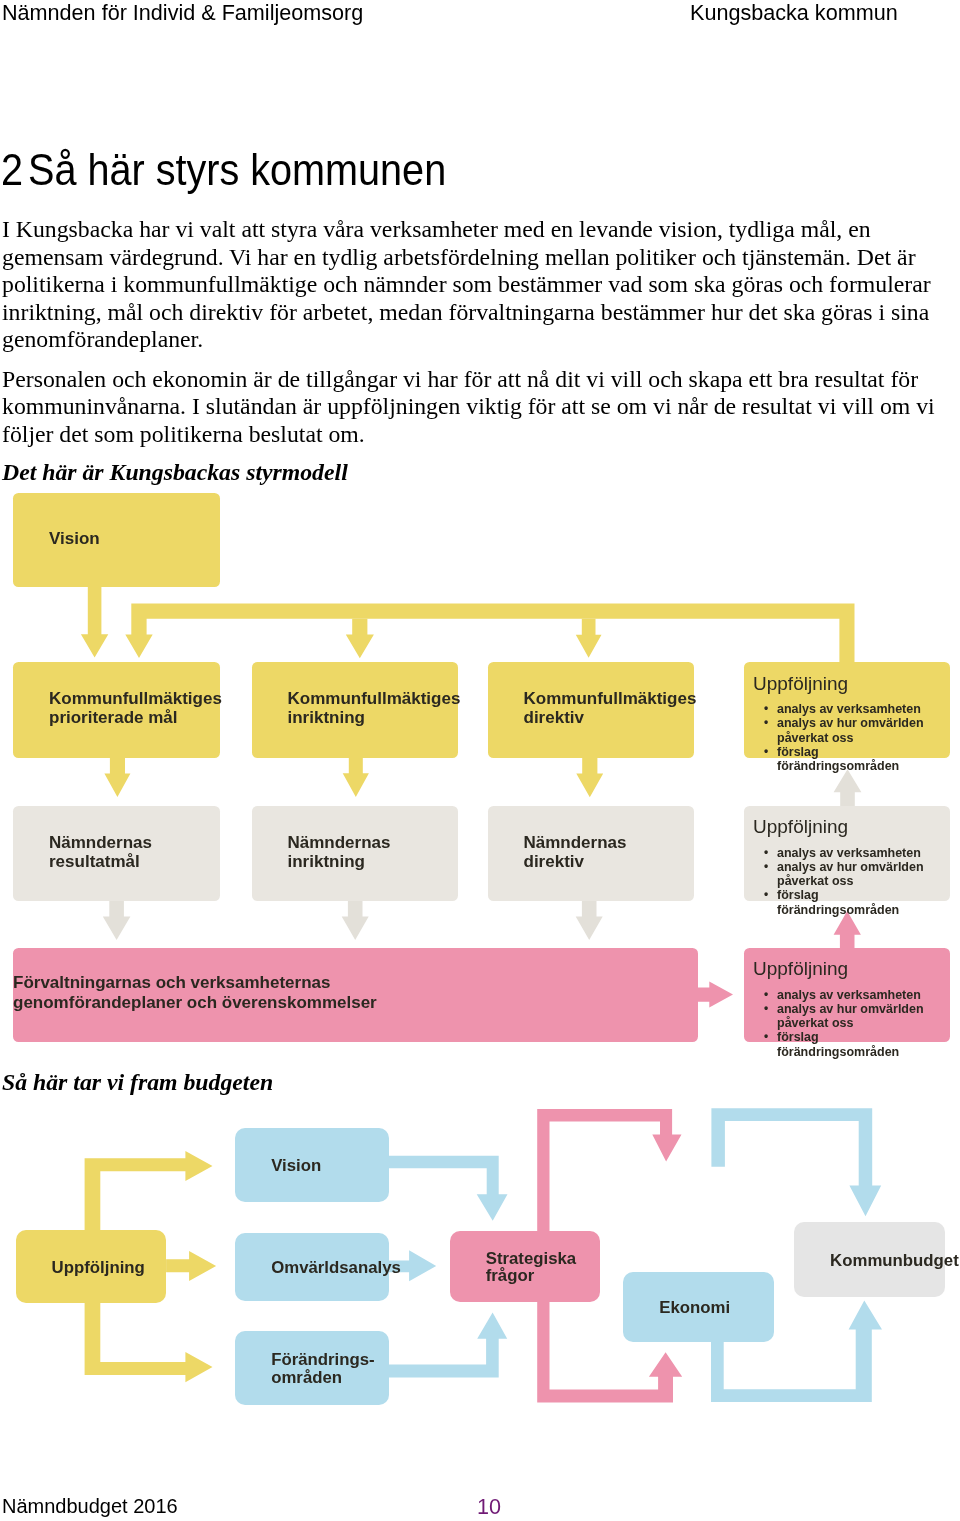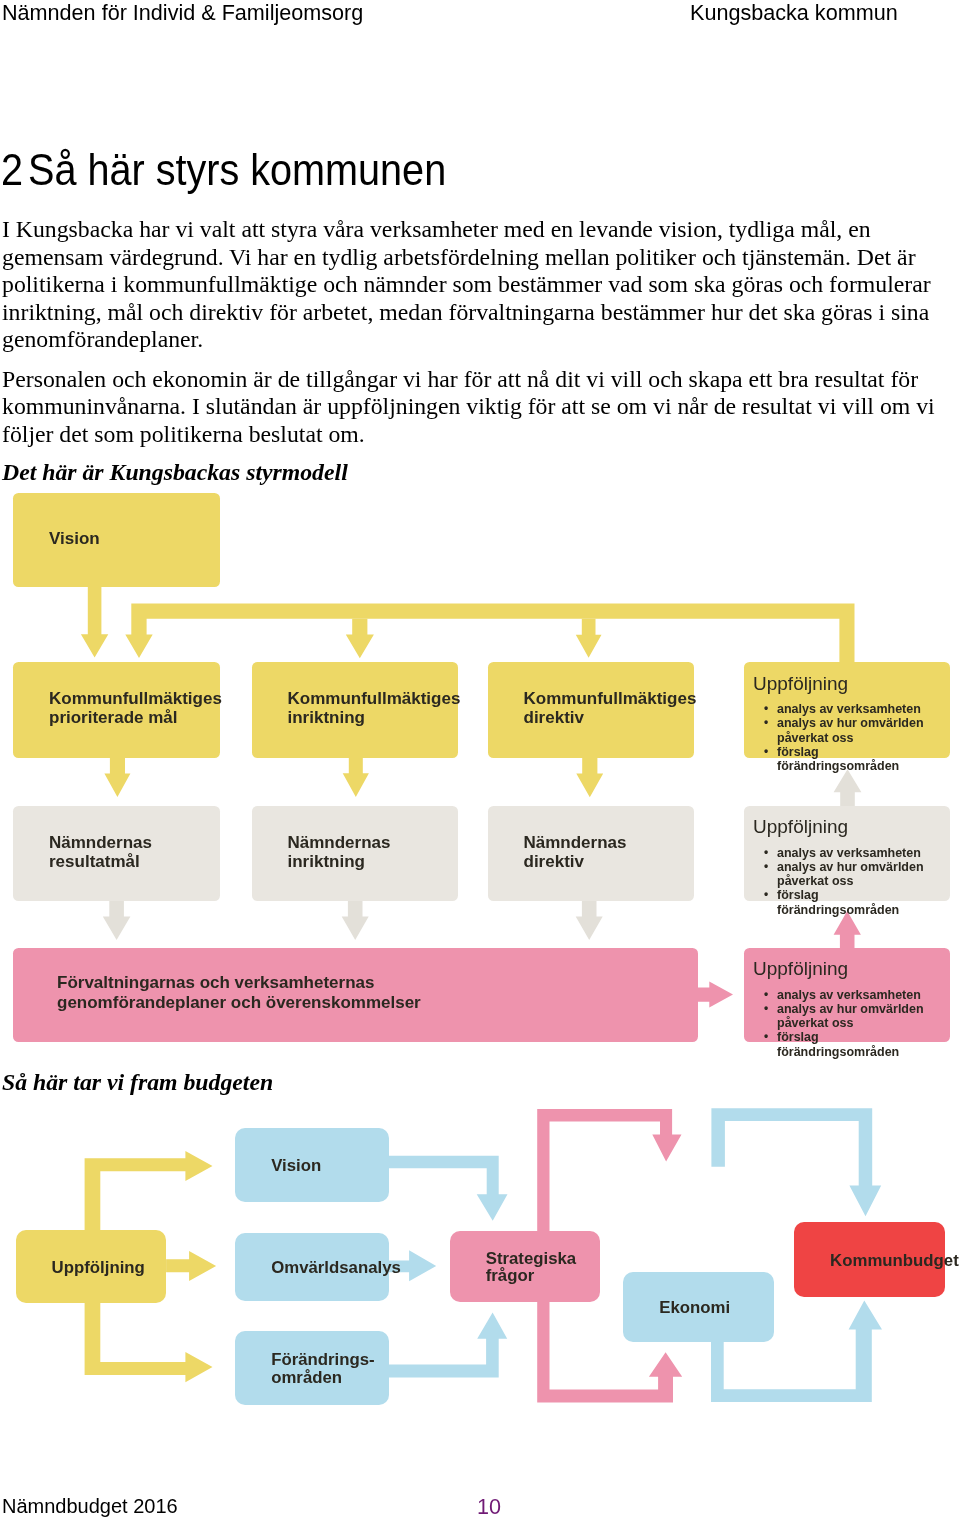--- a/index.html
+++ b/index.html
@@ -140,21 +140,21 @@
         <div class="t">Uppföljning</div>
         <ul>
           <li>analys av verksamheten</li>
           <li>analys av hur omvärlden påverkat oss</li>
           <li>förslag förändringsområden</li>
         </ul>
       </div>
     </div>
 
     <div class="dgbox" style="left:13px;top:462.8px;width:685px;height:94.6px;background:#EE93AD">
-      <div class="ctr2" style="padding-left:44px;margin-top:-2px"><span>Förvaltningarnas och verksamheternas</span><br><span>genomförandeplaner och överenskommelser</span></div>
+      <div class="ctr2" style="margin-top:-2px"><span>Förvaltningarnas och verksamheternas</span><br><span>genomförandeplaner och överenskommelser</span></div>
     </div>
     <div class="dgbox" style="left:744px;top:462.8px;width:206px;height:94.6px;background:#EE93AD">
       <div class="upp">
         <div class="t">Uppföljning</div>
         <ul>
           <li>analys av verksamheten</li>
           <li>analys av hur omvärlden påverkat oss</li>
           <li>förslag förändringsområden</li>
         </ul>
       </div>
@@ -191,21 +191,21 @@
     </div>
     <div class="dgbox r2" style="left:235.2px;top:231.2px;width:153.4px;height:73.5px;background:#B2DCEC">
       <div class="ctr"><span>Förändrings-</span><br><span>områden</span></div>
     </div>
     <div class="dgbox r2" style="left:449.7px;top:130.9px;width:150px;height:71.4px;background:#EE93AD">
       <div class="ctr"><span>Strategiska</span><br><span>frågor</span></div>
     </div>
     <div class="dgbox r2" style="left:623.2px;top:171.8px;width:151.2px;height:70.1px;background:#B2DCEC">
       <div class="ctr">Ekonomi</div>
     </div>
-    <div class="dgbox r2" style="left:794.1px;top:122.2px;width:150.9px;height:75px;background:#ef4444">
+    <div class="dgbox r2" style="left:794.1px;top:122.2px;width:150.9px;height:75px;background:#e5e5e5">
       <div class="ctr">Kommunbudget</div>
     </div>
   </div>
 
   <div class="ft-l">Nämndbudget 2016</div>
   <div class="ft-p">10</div>
 
 </div>
 
 </body></html>

